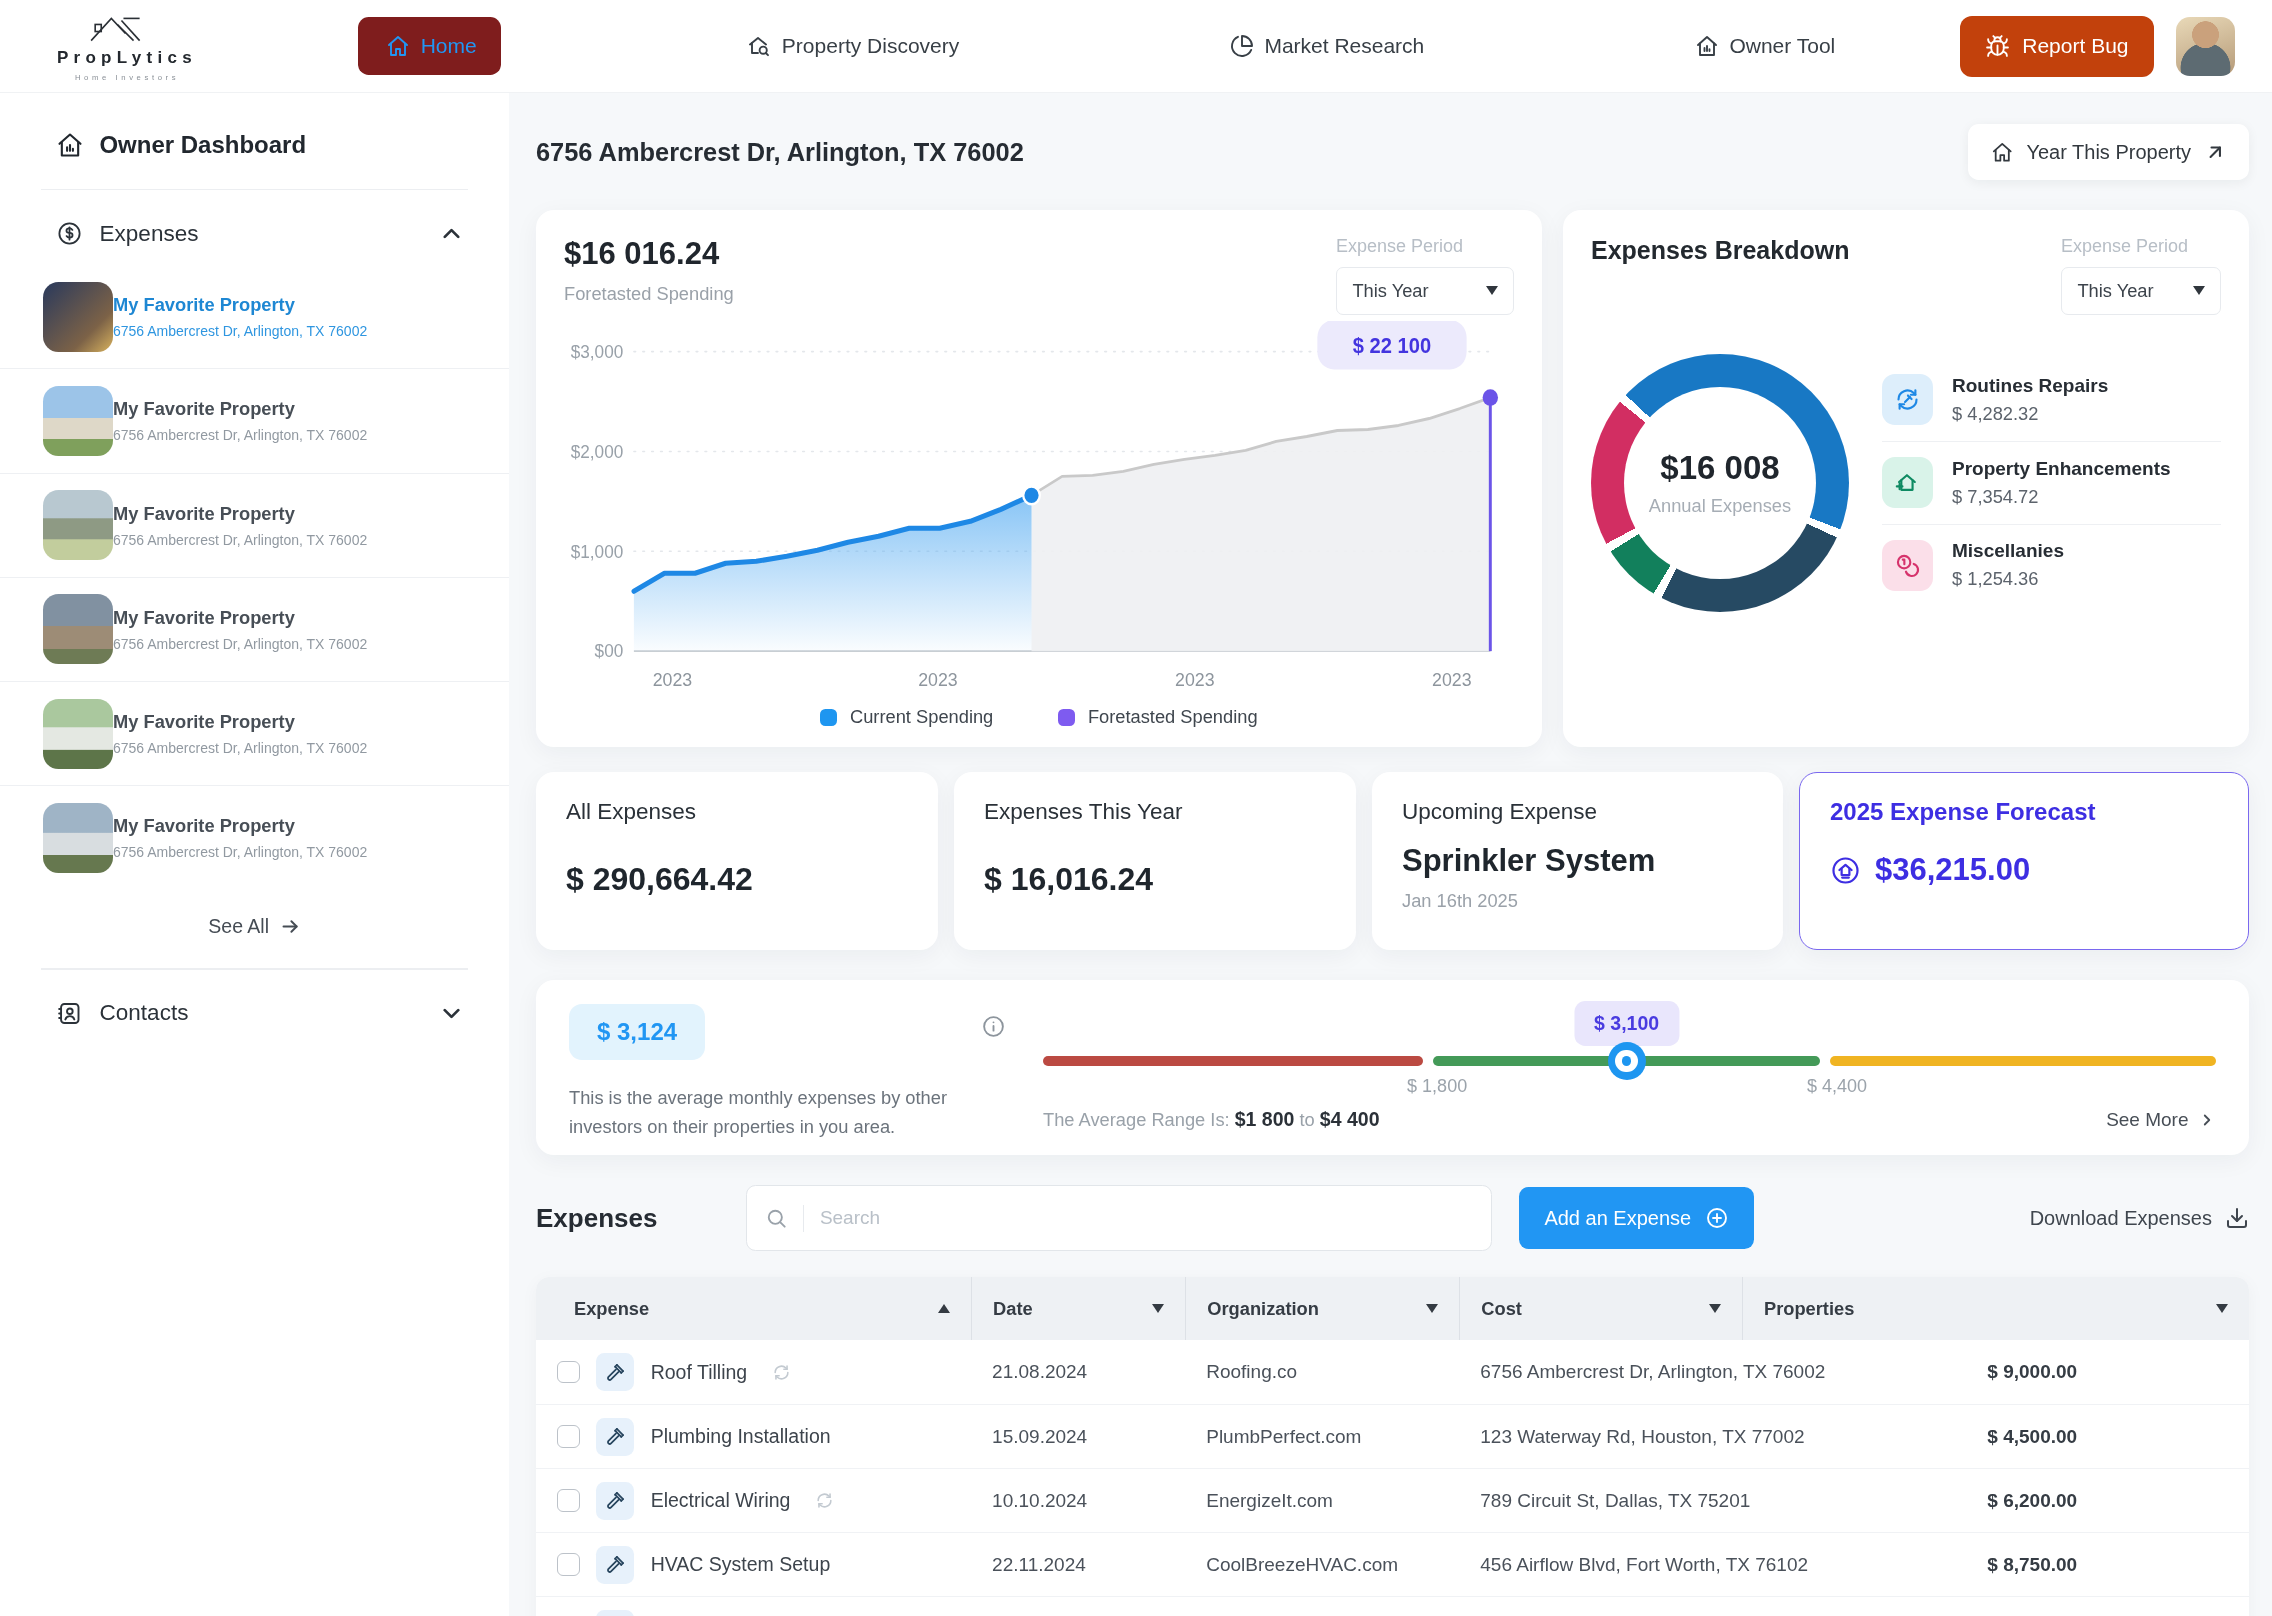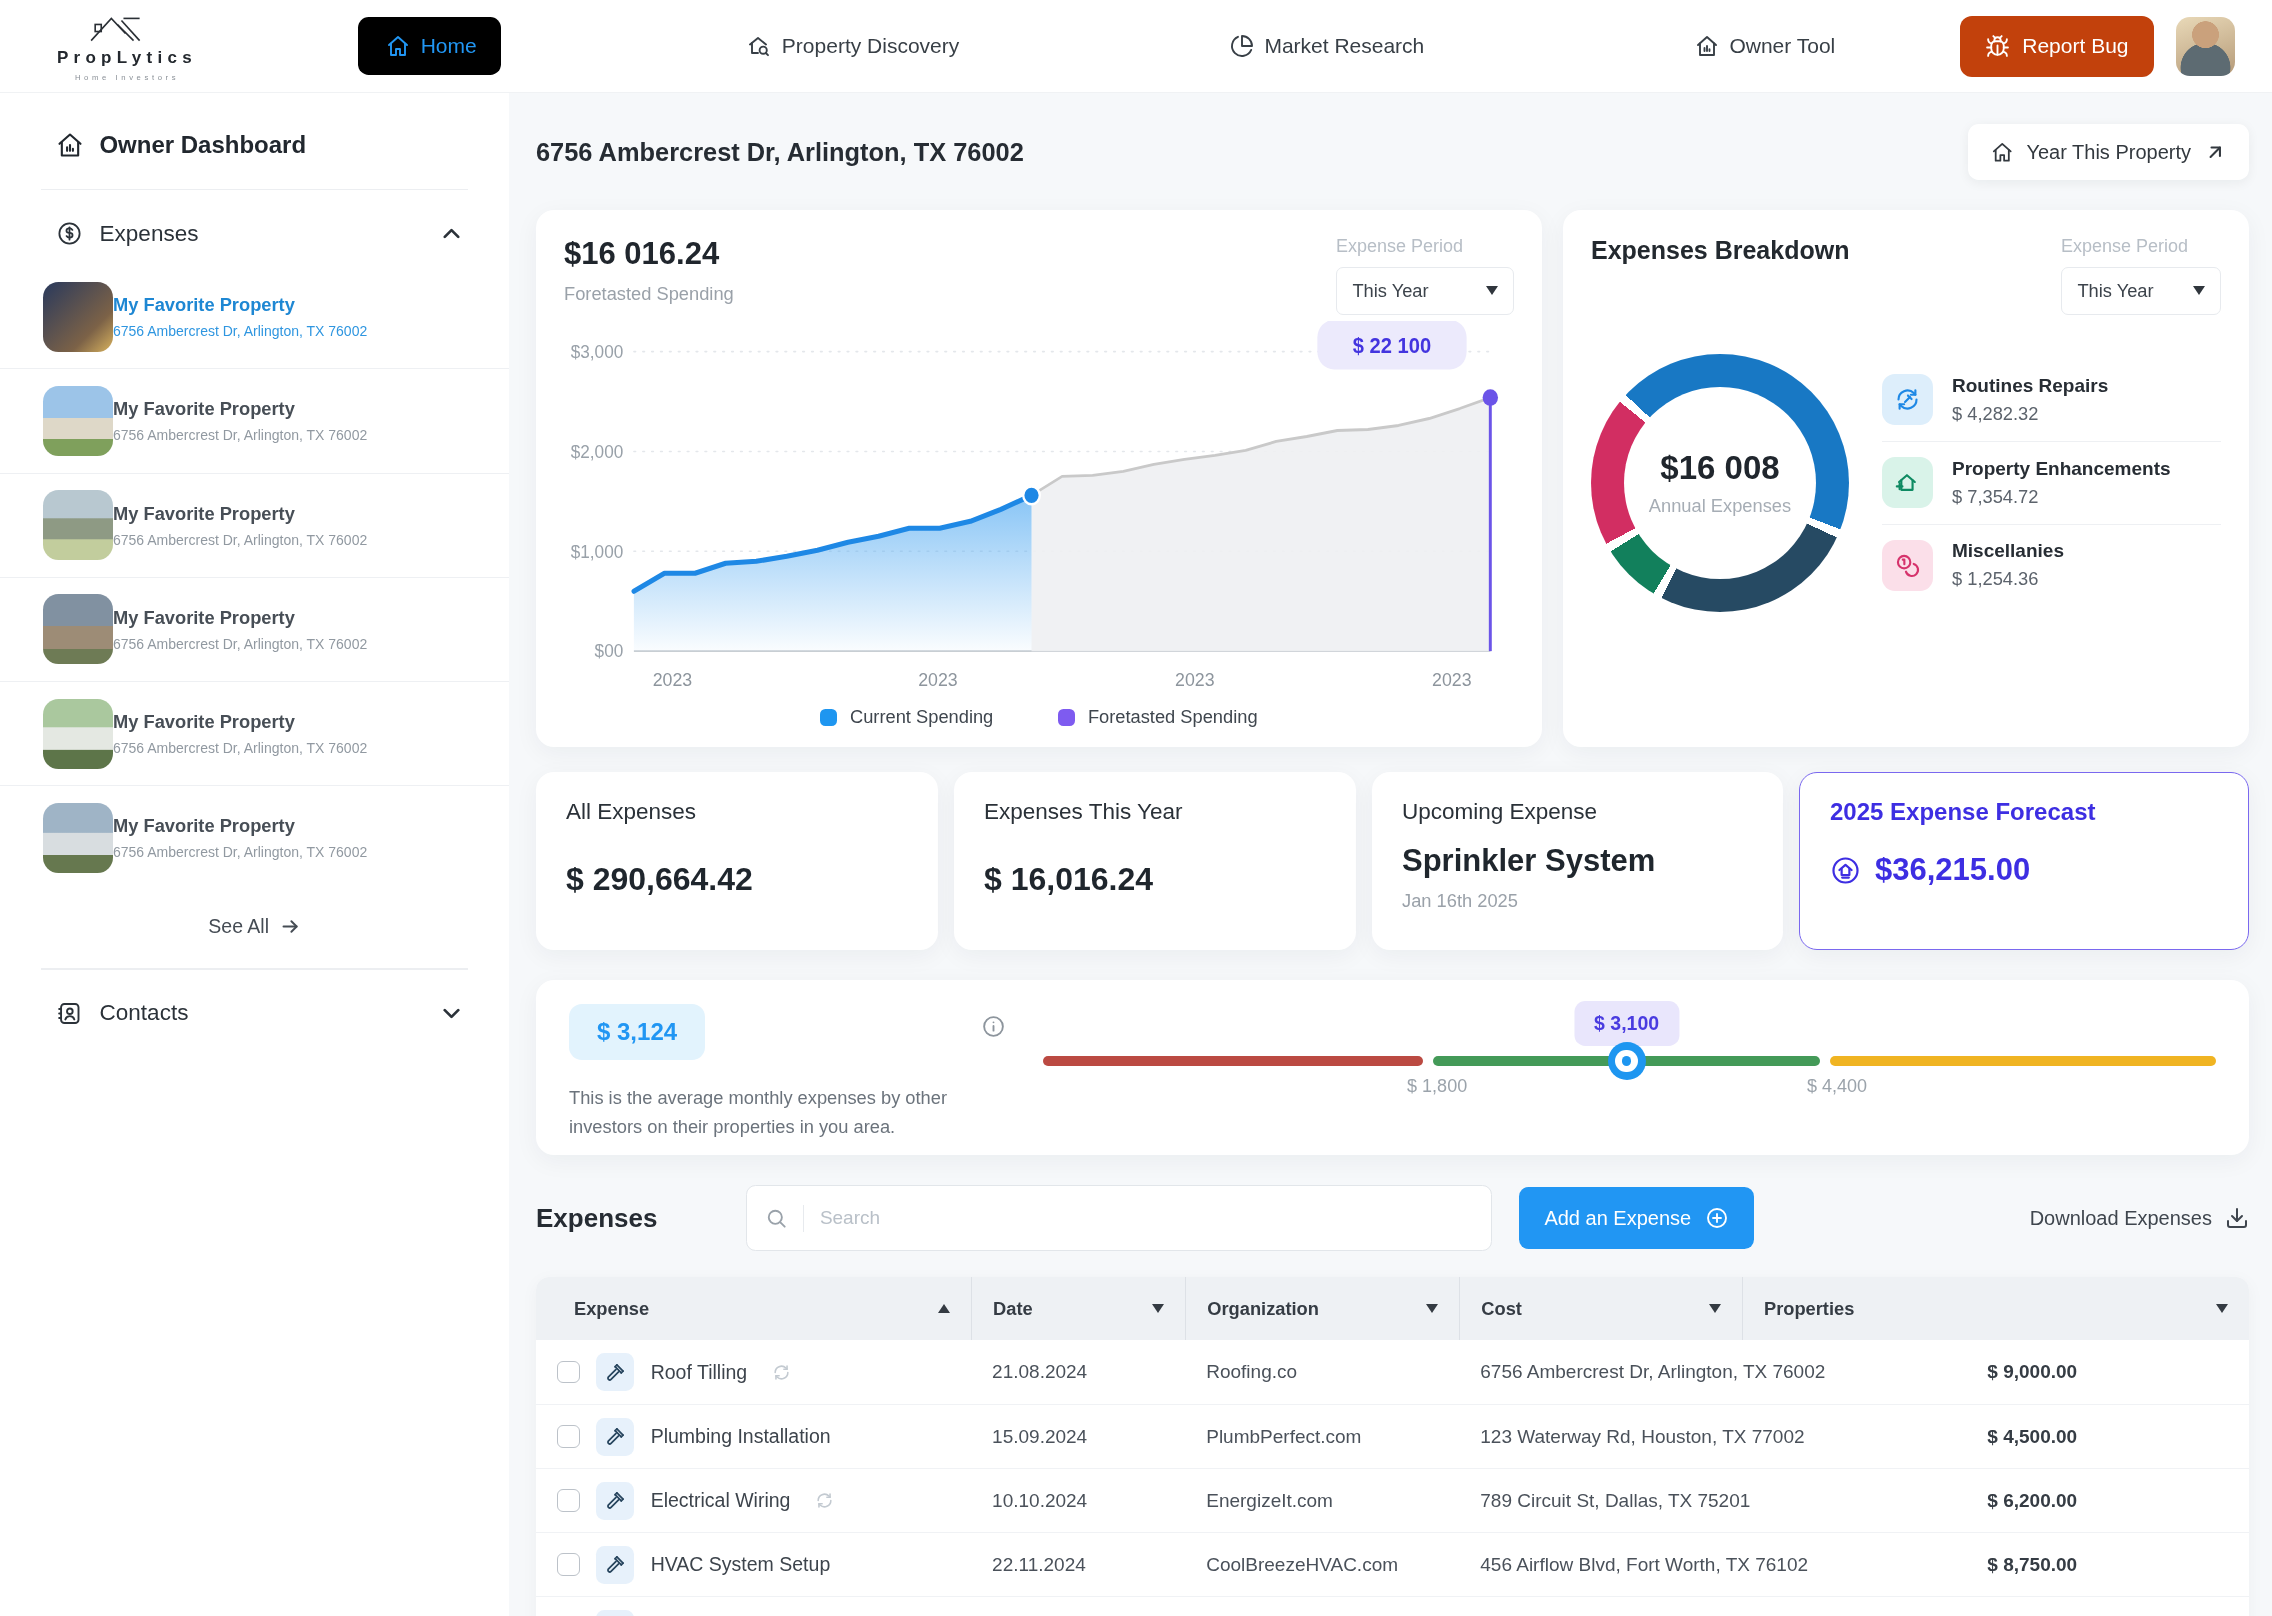--- a/index.html
+++ b/index.html
@@ -9,21 +9,21 @@
 
   
   .topnav { height:93px; flex:0 0 auto; background:#fff; display:flex; align-items:center; padding:0 38px; border-bottom:0.6px solid #f0f2f4; }
   .brand { display:flex; flex-direction:column; align-items:center; width:178px; }
   .brand svg { width:101px; height:37px; }
   .brand-name { font-size:17px; letter-spacing:5.3px; font-weight:600; color:#23282e; margin-top:1.2px; }
   .brand-tag { font-size:7.7px; letter-spacing:3.6px; color:#8a9097; margin-top:4.7px; }
   .nav-center { flex:1; display:flex; justify-content:space-between; align-items:center; margin:0 101px 0 142px; }
   .nav-item { display:flex; align-items:center; gap:10.7px; font-size:21px; color:#383f46; padding:16.6px 24px; border-radius:10.7px; cursor:pointer; text-decoration:none; }
   .nav-item svg { width:24px; height:24px; }
-  .nav-item.active { background:#000000; color:#2196f3;padding-left:28px; }
+  .nav-item.active { background:#7f1d1d; color:#2196f3;padding-left:28px; }
   .report-bug { display:flex; align-items:center; gap:12px; background:#c2410c; color:#fff; font-size:21px; font-weight:500; padding:18px 25px; border-radius:12px; border:none; cursor:pointer; font-family:inherit; }
   .report-bug svg { width:25px; height:25px; }
   .avatar { width:59px; height:59px; border-radius:14px; margin-left:22.5px; background:
       radial-gradient(circle at 50% 30%, #caa17c 0 26%, transparent 27%),
       radial-gradient(circle at 50% 86%, #5d6b72 0 42%, transparent 43%),
       linear-gradient(160deg,#e9d9b8,#b59a78); }
 
   
   .body { flex:1; display:flex; min-height:0; }
   .sidebar { width:509px; flex:0 0 auto; background:#fff; padding-top:38px; }
@@ -521,20 +521,34 @@
                 <div class="seg" style="background: rgb(240, 180, 34); width: 33.5%;"></div>
               </div>
             <div class="handle" id="handle" style="left: 49.75%;">
                 <span class="handle-mid">
                   <span class="handle-core"></span>
                 </span>
               </div>
             <div class="tick" id="tick-min" style="left: 33.6%;">$ 1,800</div>
             <div class="tick" id="tick-max" style="left: 67.7%;">$ 4,400</div>
           </div>
+          <div class="slider-foot">
+            <div class="range-text">
+              <span>The Average Range Is:</span>
+              <span class="range-strong">$1 800</span>
+              <span>to</span>
+              <span class="range-strong">$4 400</span>
+            </div>
+            <div class="see-more">
+              <span>See More</span>
+              <svg viewBox="0 0 24 24" fill="none" stroke="#474e56" stroke-width="2.4" stroke-linecap="round" stroke-linejoin="round">
+                  <path d="m9 6 6 6-6 6"></path>
+                </svg>
+            </div>
+          </div>
         </div>
       </section>
 
       <section class="expenses">
         <div class="exp-head">
           <div class="exp-title">Expenses</div>
           <div class="search">
             <svg viewBox="0 0 24 24" fill="none" stroke="currentColor" stroke-width="2" stroke-linecap="round">
                 <circle cx="11" cy="11" r="7"></circle>
                 <path d="m21 21-4.3-4.3"></path>

